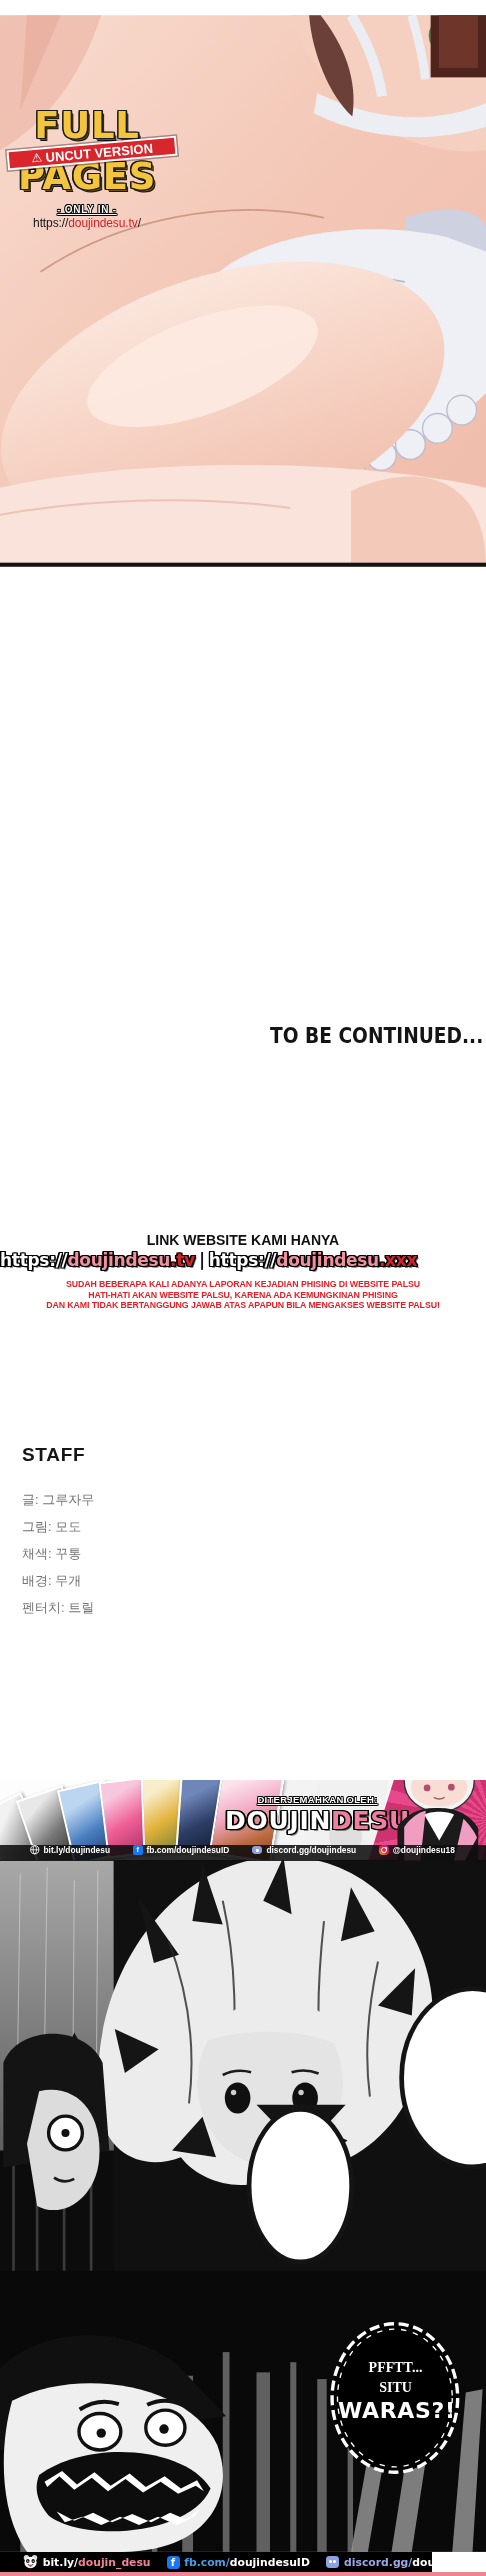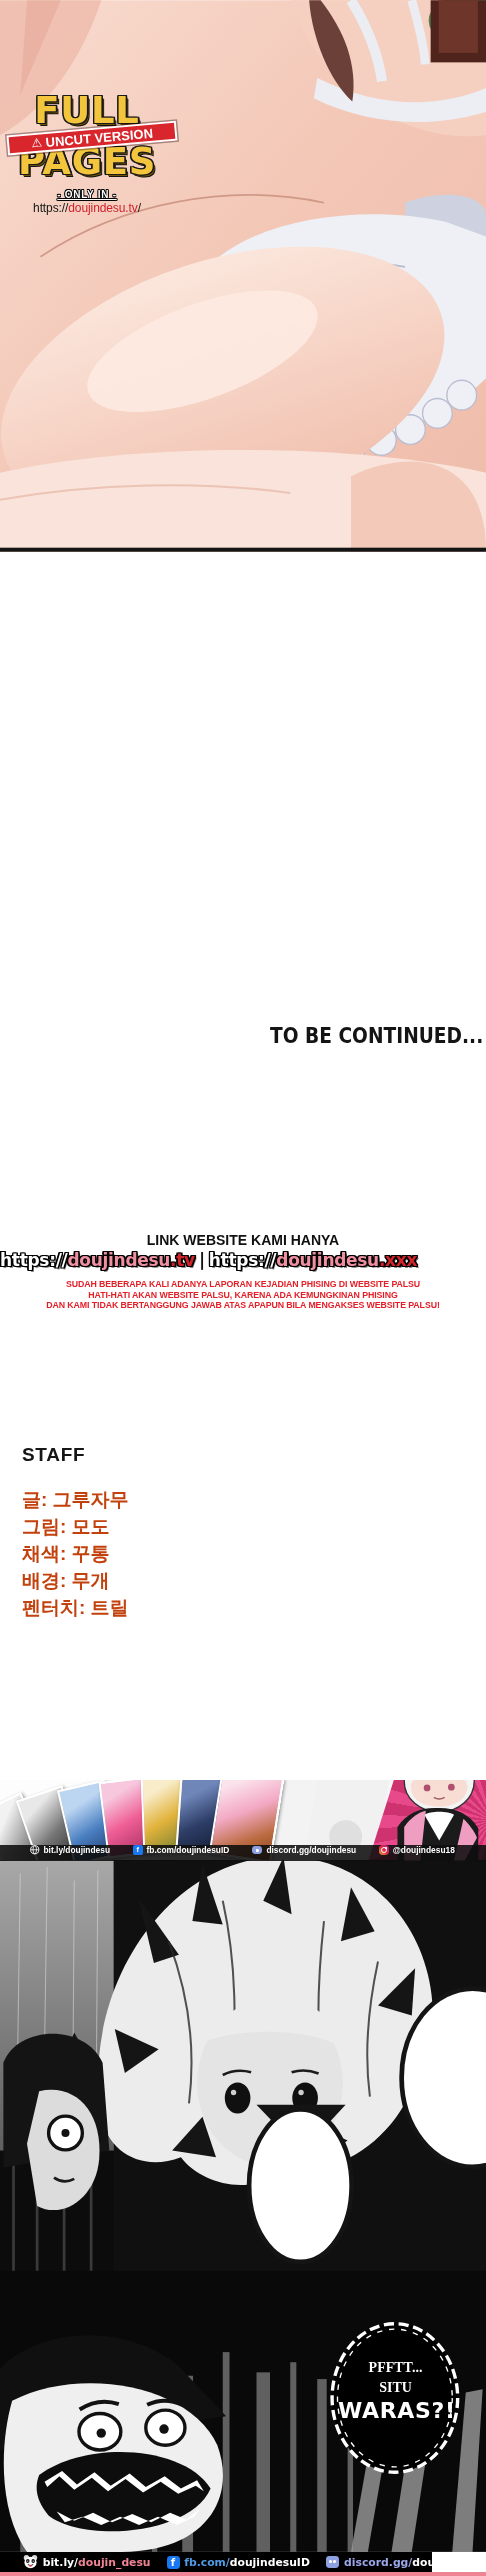--- a/index.html
+++ b/index.html
@@ -7,21 +7,21 @@
         font-family:"Liberation Sans",sans-serif;color:#111;}
   .abs{position:absolute;}
 
   
   .stroke1{text-shadow:-0.7px -0.7px 0 #000,0.7px -0.7px 0 #000,-0.7px 0.7px 0 #000,0.7px 0.7px 0 #000,
            -0.7px 0 0 #000,0.7px 0 0 #000,0 -0.7px 0 #000,0 0.7px 0 #000;text-decoration:underline;}
   .stroke2{text-shadow:-1.4px -1.4px 0 #000,1.4px -1.4px 0 #000,-1.4px 1.4px 0 #000,1.4px 1.4px 0 #000,
            -1.4px 0 0 #000,1.4px 0 0 #000,0 -1.4px 0 #000,0 1.4px 0 #000,2px 2px 0 rgba(0,0,0,.45);}
 
   
-  .hero{top:0;left:0;width:486px;height:576px;overflow:hidden;}
+  .hero{top:15px;left:0;width:486px;height:576px;overflow:hidden;}
   .hero svg{display:block;}
   .hero-logo{left:13.5px;top:93px;width:147px;text-align:center;z-index:5;}
   .gold-word{font-weight:900;font-size:37px;line-height:35px;letter-spacing:0.7px;color:#f2c53d;
     font-family:"DejaVu Sans",sans-serif;
     text-shadow:-1.4px -1.4px 0 #1a1a1a,1.4px -1.4px 0 #1a1a1a,-1.4px 1.4px 0 #1a1a1a,1.4px 1.4px 0 #1a1a1a,
     -1.4px 0 0 #1a1a1a,1.4px 0 0 #1a1a1a,0 -1.4px 0 #1a1a1a,0 1.4px 0 #1a1a1a,
     2px 2px 0 #6e5205,2.7px 2.7px 0 #141414;}
   .stamp{position:absolute;left:-6.8px;top:35px;width:161px;transform:rotate(-5deg);
     background:#d8262c;border:2px solid #fff;box-shadow:0 0 0 1.4px rgba(0,0,0,.35);
     display:flex;align-items:center;justify-content:center;gap:3.4px;padding:0.7px 2.7px;z-index:6;}
@@ -44,21 +44,21 @@
     letter-spacing:-0.3px;white-space:nowrap;font-family:"DejaVu Sans",sans-serif;}
   .link-urls .lu-pre{color:#ffffff;}
   .link-urls .lu-name{color:#ef8fa0;}
   .link-urls .lu-tld{color:#d2222a;}
   .link-urls .lu-sep{color:#141414;text-shadow:none;margin:0 4px;}
   .warnings{left:0;top:1279px;width:486px;text-align:center;font-weight:800;font-size:8.8px;
     line-height:10.5px;color:#e41e26;letter-spacing:-0.1px;}
 
   
   .staff-title{left:22px;top:1444px;font-weight:800;font-size:19px;letter-spacing:0.7px;color:#161616;}
-  .staff-list{left:22px;top:1486px;font-size:19px;line-height:27px;color:#c2410c;font-weight:700;}
+  .staff-list{left:22px;top:1486px;font-size:13px;line-height:27px;color:#737373;font-weight:400;}
 
   
   .banner{top:1739px;left:0;width:486px;height:122px;}
   .banner-body{position:absolute;top:41px;left:0;width:486px;height:81px;background:#fdfdfd;overflow:hidden;}
   .collage{position:absolute;top:0;left:223px;width:223px;height:81px;opacity:.25;
     background:
       radial-gradient(circle at 20% 40%, #9a9a9a 0 12px, transparent 13px),
       radial-gradient(circle at 55% 70%, #8a8a8a 0 16px, transparent 17px),
       radial-gradient(circle at 80% 30%, #a5a5a5 0 13.5px, transparent 14px),
       linear-gradient(100deg,#d8d8d8 0 40%,#cfcfcf 40% 70%,#e2e2e2 70%);}
@@ -208,20 +208,24 @@
     <div class="banner-body">
       <div class="collage"></div>
       <div class="cover c1"></div>
       <div class="cover c2"></div>
       <div class="cover c3"></div>
       <div class="cover c4"></div>
       <div class="cover c5"></div>
       <div class="cover c6"></div>
       <div class="cover c7"></div>
       <div class="banner-rays"></div>
+      <div class="banner-center">
+        <div class="translated-by stroke1">DITERJEMAHKAN OLEH:</div>
+        <div class="banner-logo"><span class="bl-white stroke2">DOUJIN</span><span class="bl-pink stroke2">DESU</span></div>
+      </div>
       <div class="banner-bar">
         <div class="bar-item">
           <svg width="9.5" height="9.5" viewBox="0 0 14 14">
             <circle cx="7" cy="7" r="6" fill="none" stroke="#fff" stroke-width="1.4"></circle>
             <ellipse cx="7" cy="7" rx="2.6" ry="6" fill="none" stroke="#fff" stroke-width="1.2"></ellipse>
             <line x1="1" y1="7" x2="13" y2="7" stroke="#fff" stroke-width="1.2"></line>
           </svg>
           <span>bit.ly/doujindesu</span>
         </div>
         <div class="bar-item">

